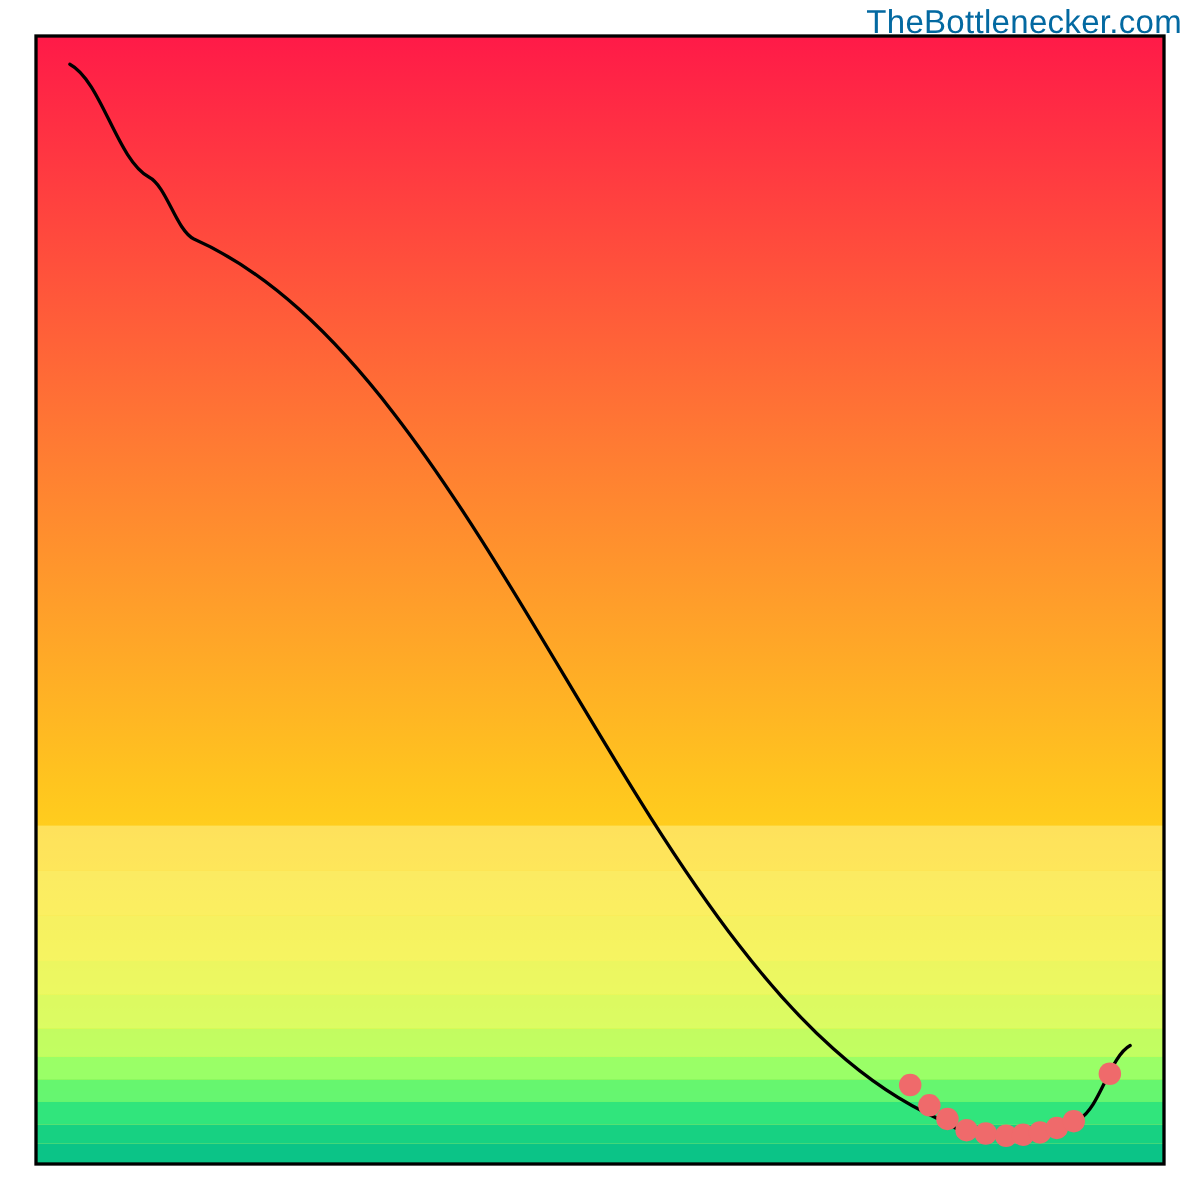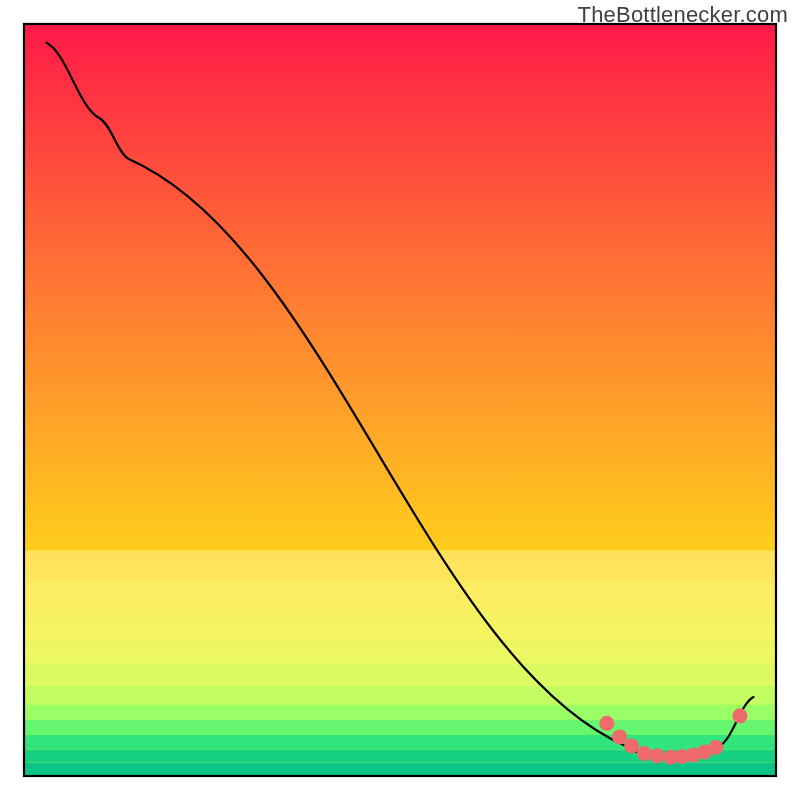--- a/index.html
+++ b/index.html
@@ -13,21 +13,21 @@
   }
   .container {
     position: relative;
     width: 800px;
     height: 800px;
   }
   .attribution {
     position: absolute;
     top: 2px;
     right: 12px;
-    color: #404040;
+    color: #0369a1;
     font-size: 22px;
     font-weight: 500;
     letter-spacing: 0.2px;
     z-index: 5;
   }
   svg {
     position: absolute;
     top: 0;
     left: 0;
   }

